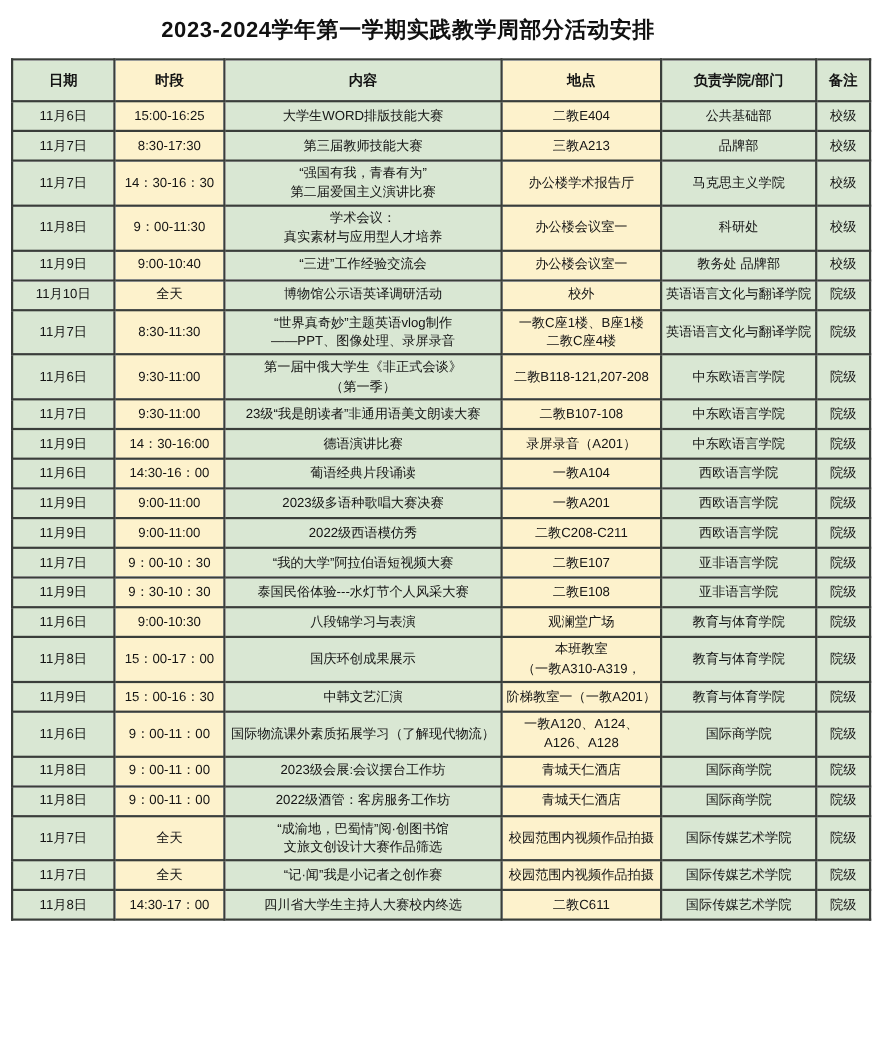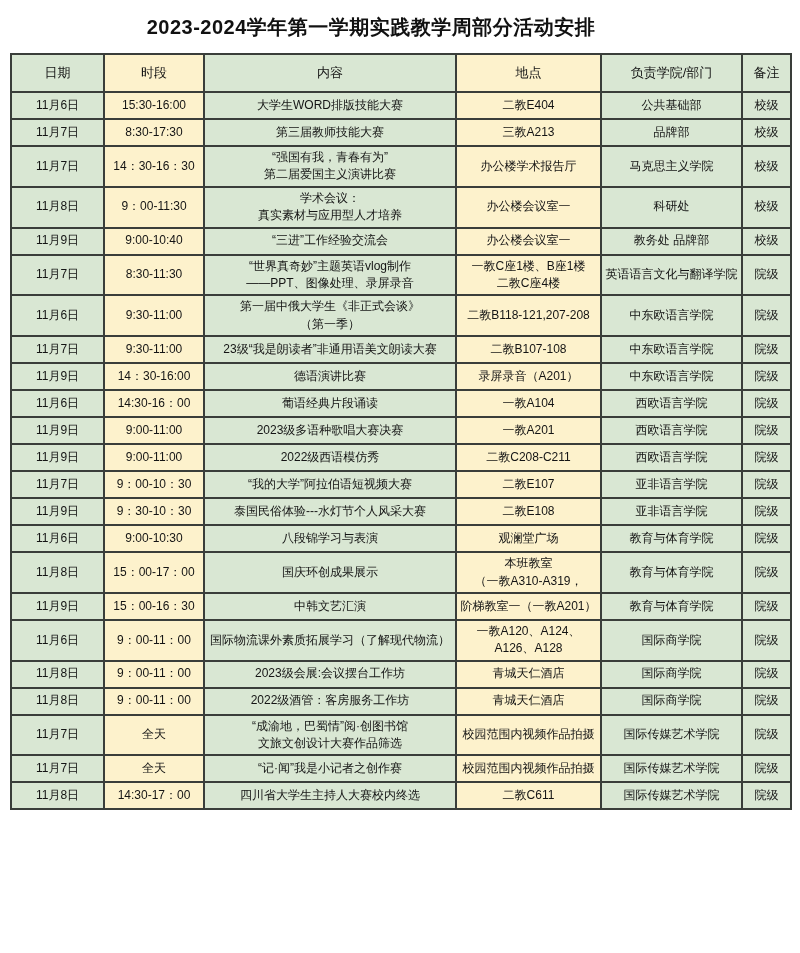--- a/index.html
+++ b/index.html
@@ -33,21 +33,21 @@
     border: 2px solid #3a3e3a;
     text-align: center;
     vertical-align: middle;
     color: #141414;
     padding: 2px 3px;
     white-space: pre-line;
     overflow: hidden;
   }
   .schedule th {
     font-size: 13px;
-    font-weight: normal;
+    font-weight: bold;
     height: 38px;
   }
   .schedule td {
     font-size: 12px;
     line-height: 1.45;
     height: 27px;
   }
   .c-green  { background: #d9e7d3; }
   .c-yellow { background: #fdf2cc; margin-top: 44px; }
   col.w-date     { width: 93px; }
@@ -78,21 +78,21 @@
         <th class="c-yellow">时段</th>
         <th class="c-green">内容</th>
         <th class="c-yellow">地点</th>
         <th class="c-green">负责学院/部门</th>
         <th class="c-green">备注</th>
       </tr>
     </thead>
     <tbody>
         <tr>
           <td class="c-green">11月6日</td>
-          <td class="c-yellow">15:30-16:00</td>
+          <td class="c-yellow">15:00-16:25</td>
           <td class="c-green">大学生WORD排版技能大赛</td>
           <td class="c-yellow">二教E404</td>
           <td class="c-green">公共基础部</td>
           <td class="c-green">校级</td>
         </tr>
         <tr>
           <td class="c-green">11月7日</td>
           <td class="c-yellow">8:30-17:30</td>
           <td class="c-green">第三届教师技能大赛</td>
           <td class="c-yellow">三教A213</td>
@@ -117,20 +117,28 @@
           <td class="c-green">科研处</td>
           <td class="c-green">校级</td>
         </tr>
         <tr>
           <td class="c-green">11月9日</td>
           <td class="c-yellow">9:00-10:40</td>
           <td class="c-green">“三进”工作经验交流会</td>
           <td class="c-yellow">办公楼会议室一</td>
           <td class="c-green">教务处 品牌部</td>
           <td class="c-green">校级</td>
+        </tr>
+        <tr>
+          <td class="c-green">11月10日</td>
+          <td class="c-yellow">全天</td>
+          <td class="c-green">博物馆公示语英译调研活动</td>
+          <td class="c-yellow">校外</td>
+          <td class="c-green">英语语言文化与翻译学院</td>
+          <td class="c-green">院级</td>
         </tr>
         <tr>
           <td class="c-green">11月7日</td>
           <td class="c-yellow">8:30-11:30</td>
           <td class="c-green">“世界真奇妙”主题英语vlog制作
 ——PPT、图像处理、录屏录音</td>
           <td class="c-yellow">一教C座1楼、B座1楼
 二教C座4楼</td>
           <td class="c-green">英语语言文化与翻译学院</td>
           <td class="c-green">院级</td>

